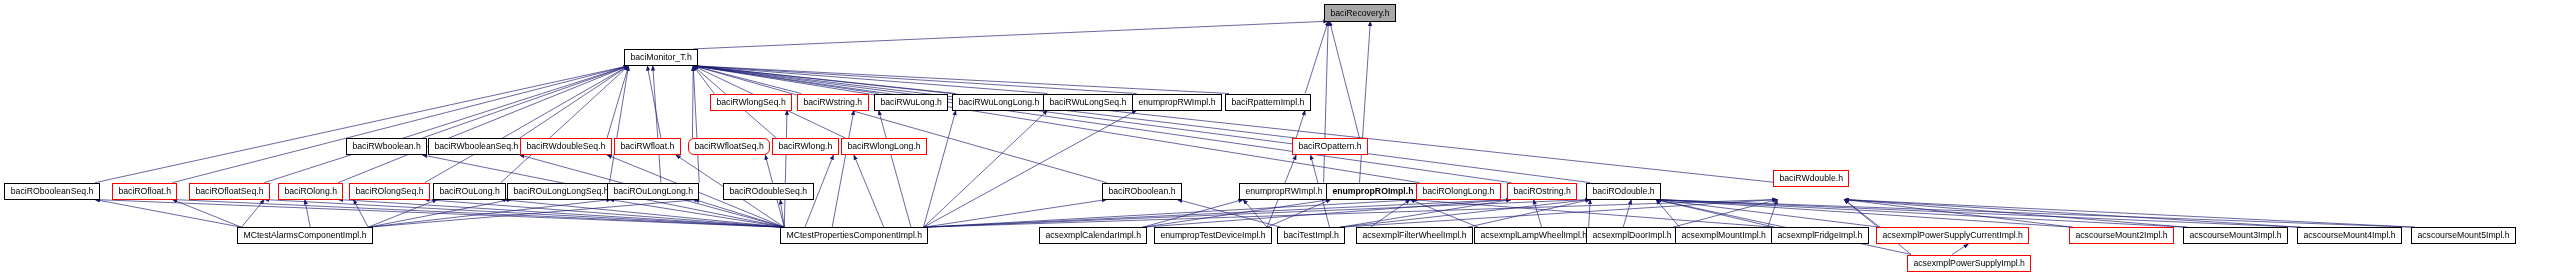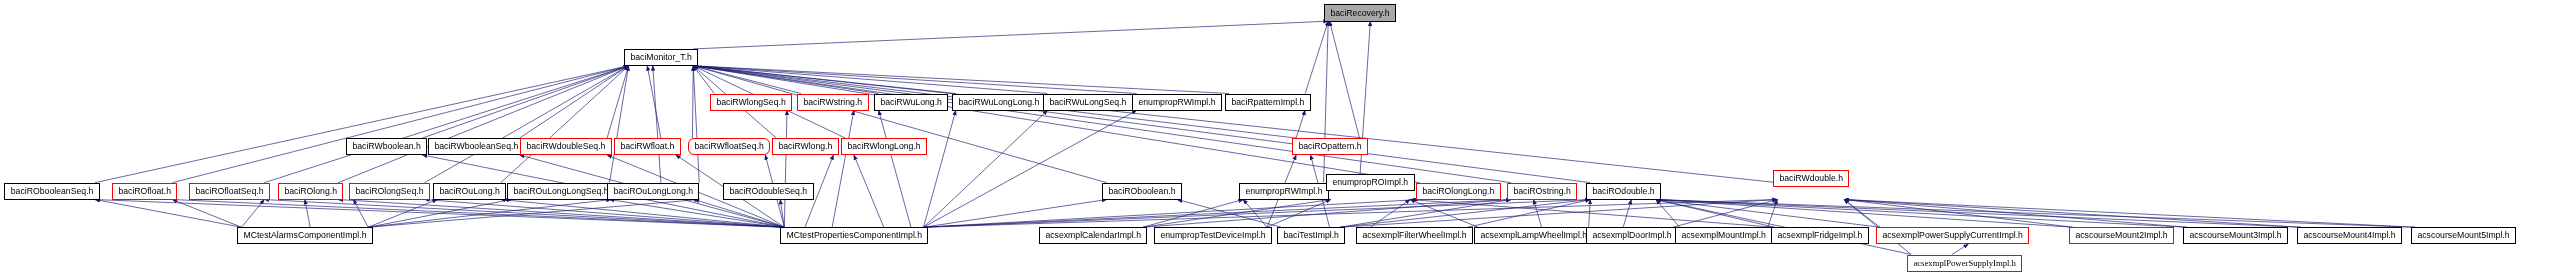--- a/index.html
+++ b/index.html
@@ -174,35 +174,35 @@
     <div class="node truncated" title="baciROfloat.h" style="left: 112px; top: 183px;">baciROfloat.h</div>
     <div class="node truncated" title="baciROfloatSeq.h" style="left: 189px; top: 183px;">baciROfloatSeq.h</div>
     <div class="node truncated" title="baciROlong.h" style="left: 278px; top: 183px;">baciROlong.h</div>
     <div class="node truncated" title="baciROlongSeq.h" style="left: 349px; top: 183px;">baciROlongSeq.h</div>
     <div class="node" title="baciROuLong.h" style="left: 433px; top: 183px;">baciROuLong.h</div>
     <div class="node" title="baciROuLongLongSeq.h" style="left: 507px; top: 183px;">baciROuLongLongSeq.h</div>
     <div class="node" title="baciROuLongLong.h" style="left: 607px; top: 183px;">baciROuLongLong.h</div>
     <div class="node" title="baciROdoubleSeq.h" style="left: 723px; top: 183px;">baciROdoubleSeq.h</div>
     <div class="node" title="baciROboolean.h" style="left: 1102px; top: 183px;">baciROboolean.h</div>
     <div class="node" title="enumpropRWImpl.h" style="left: 1239px; top: 183px;">enumpropRWImpl.h</div>
-    <div class="node" title="enumpropROImpl.h" style="left: 1326px; top: 174px;">enumpropROImpl.h</div>
+    <div class="node" title="enumpropROImpl.h" style="left: 1326px; top: 183px; font-weight: bold;">enumpropROImpl.h</div>
     <div class="node truncated" title="baciROlongLong.h" style="left: 1416px; top: 183px;">baciROlongLong.h</div>
     <div class="node truncated" title="baciROstring.h" style="left: 1507px; top: 183px;">baciROstring.h</div>
     <div class="node" title="baciROdouble.h" style="left: 1586px; top: 183px;">baciROdouble.h</div>
     <div class="node truncated" title="baciRWdouble.h" style="left: 1773px; top: 170px;">baciRWdouble.h</div>
     <div class="node" title="MCtestAlarmsComponentImpl.h" style="left: 237px; top: 227px;">MCtestAlarmsComponentImpl.h</div>
     <div class="node" title="MCtestPropertiesComponentImpl.h" style="left: 780px; top: 227px;">MCtestPropertiesComponentImpl.h</div>
     <div class="node" title="acsexmplCalendarImpl.h" style="left: 1039px; top: 227px;">acsexmplCalendarImpl.h</div>
     <div class="node" title="enumpropTestDeviceImpl.h" style="left: 1154px; top: 227px;">enumpropTestDeviceImpl.h</div>
     <div class="node" title="baciTestImpl.h" style="left: 1277px; top: 227px;">baciTestImpl.h</div>
     <div class="node" title="acsexmplFilterWheelImpl.h" style="left: 1356px; top: 227px;">acsexmplFilterWheelImpl.h</div>
     <div class="node" title="acsexmplLampWheelImpl.h" style="left: 1474px; top: 227px;">acsexmplLampWheelImpl.h</div>
     <div class="node" title="acsexmplDoorImpl.h" style="left: 1586px; top: 227px;">acsexmplDoorImpl.h</div>
     <div class="node" title="acsexmplMountImpl.h" style="left: 1675px; top: 227px;">acsexmplMountImpl.h</div>
     <div class="node" title="acsexmplFridgeImpl.h" style="left: 1771px; top: 227px;">acsexmplFridgeImpl.h</div>
     <div class="node truncated" title="acsexmplPowerSupplyCurrentImpl.h" style="left: 1876px; top: 227px;">acsexmplPowerSupplyCurrentImpl.h</div>
     <div class="node truncated" title="acscourseMount2Impl.h" style="left: 2069px; top: 227px;">acscourseMount2Impl.h</div>
     <div class="node" title="acscourseMount3Impl.h" style="left: 2183px; top: 227px;">acscourseMount3Impl.h</div>
     <div class="node" title="acscourseMount4Impl.h" style="left: 2297px; top: 227px;">acscourseMount4Impl.h</div>
     <div class="node" title="acscourseMount5Impl.h" style="left: 2411px; top: 227px;">acscourseMount5Impl.h</div>
-    <div class="node truncated" title="acsexmplPowerSupplyImpl.h" style="left: 1907px; top: 255px; font-family: Liberation Serif, serif;">acsexmplPowerSupplyImpl.h</div>
+    <div class="node truncated" title="acsexmplPowerSupplyImpl.h" style="left: 1907px; top: 255px;">acsexmplPowerSupplyImpl.h</div>
   </div>
 
 
 </body></html>

